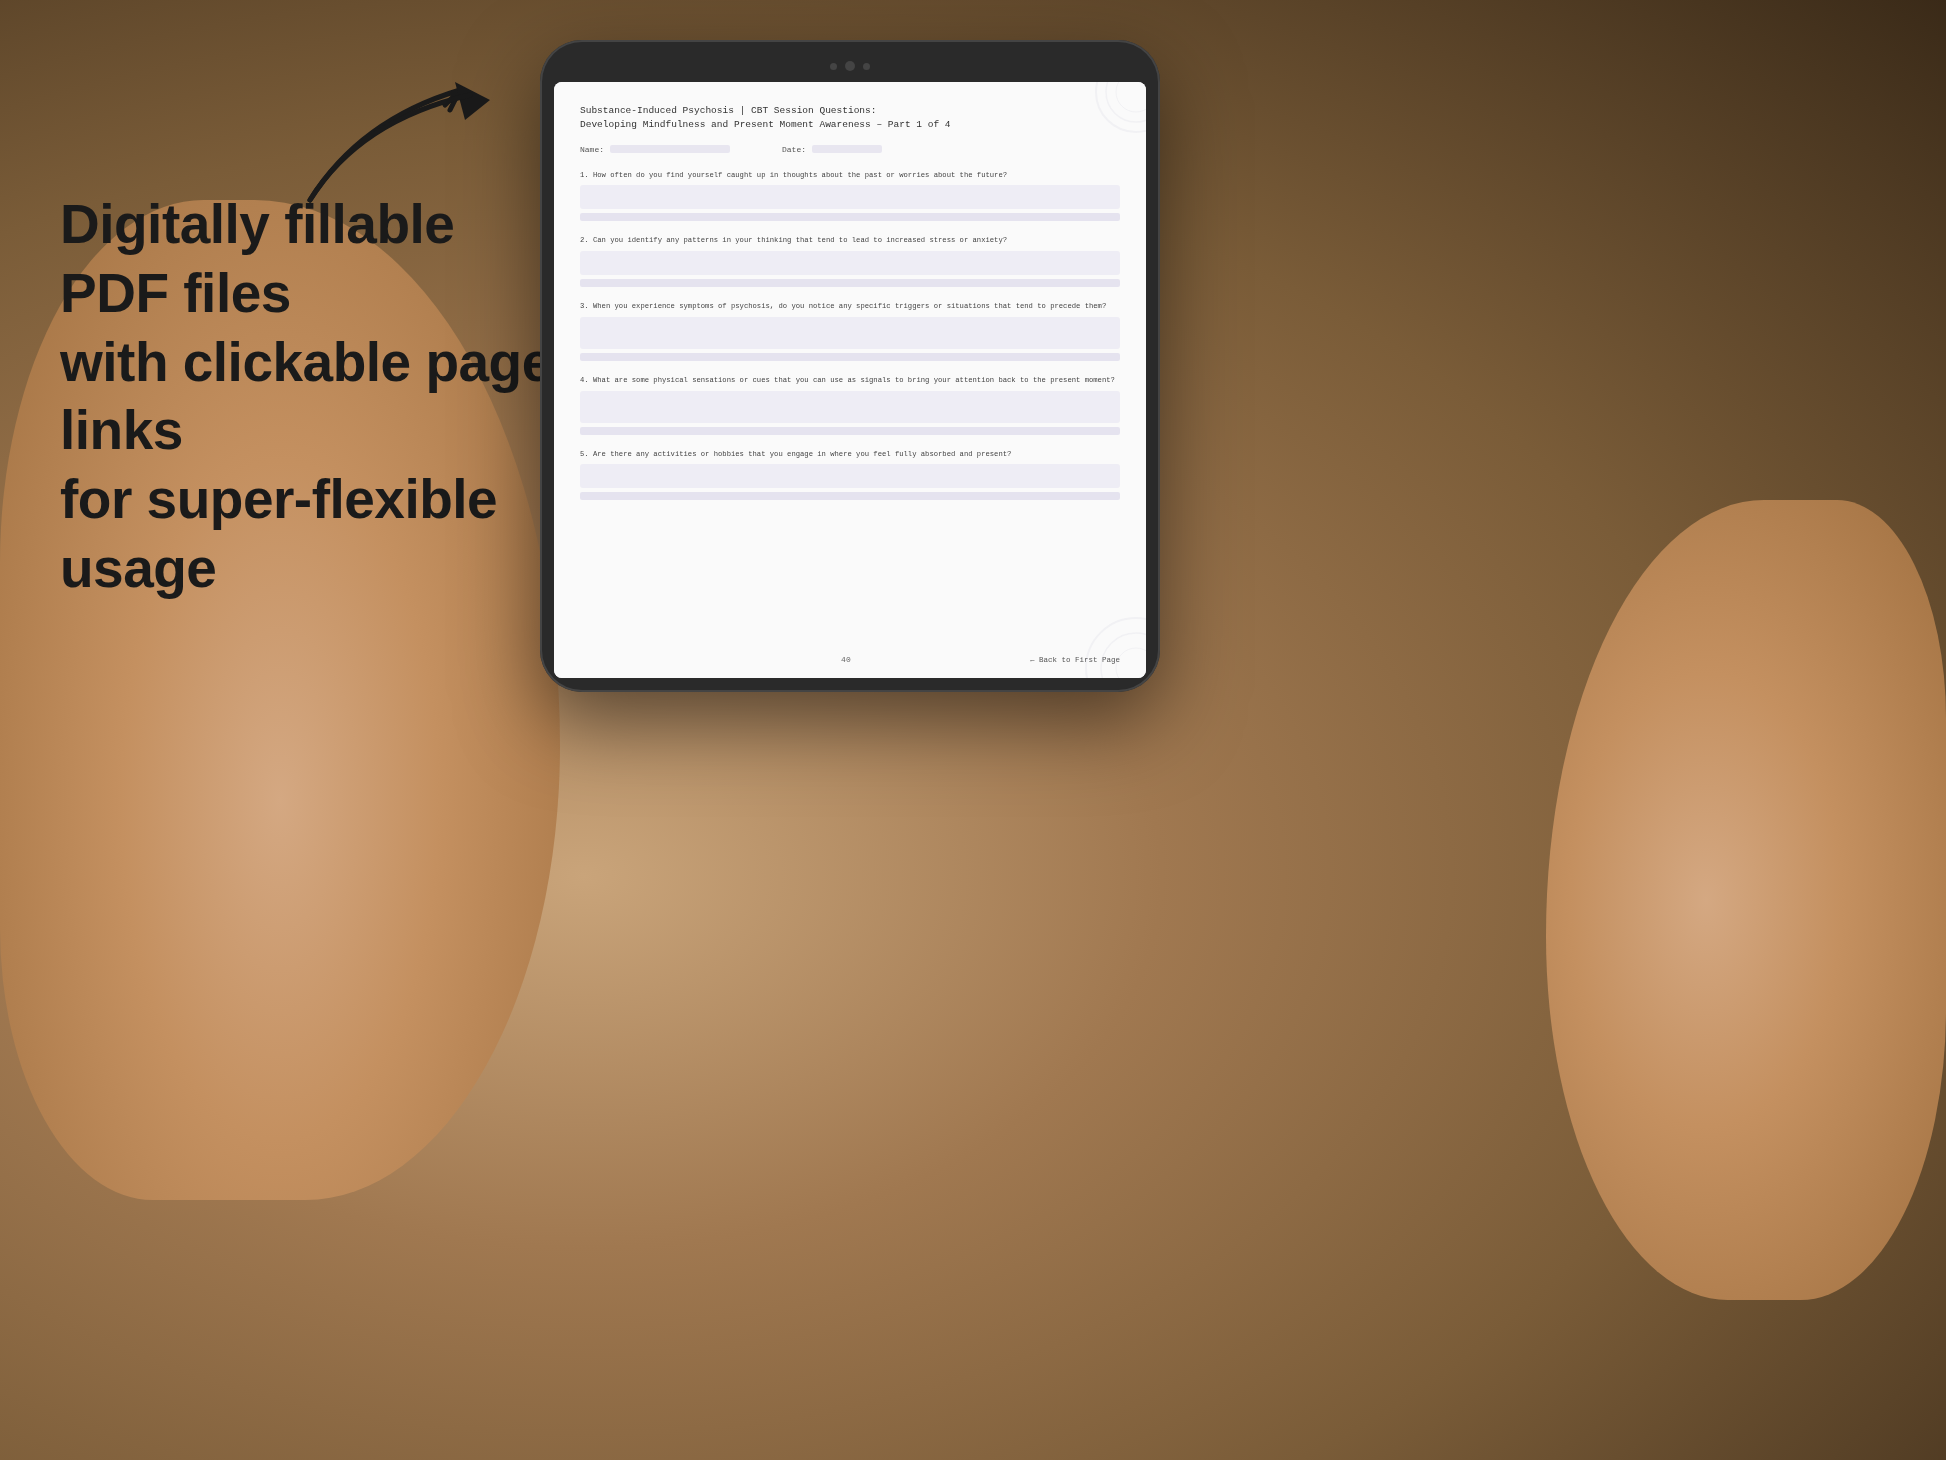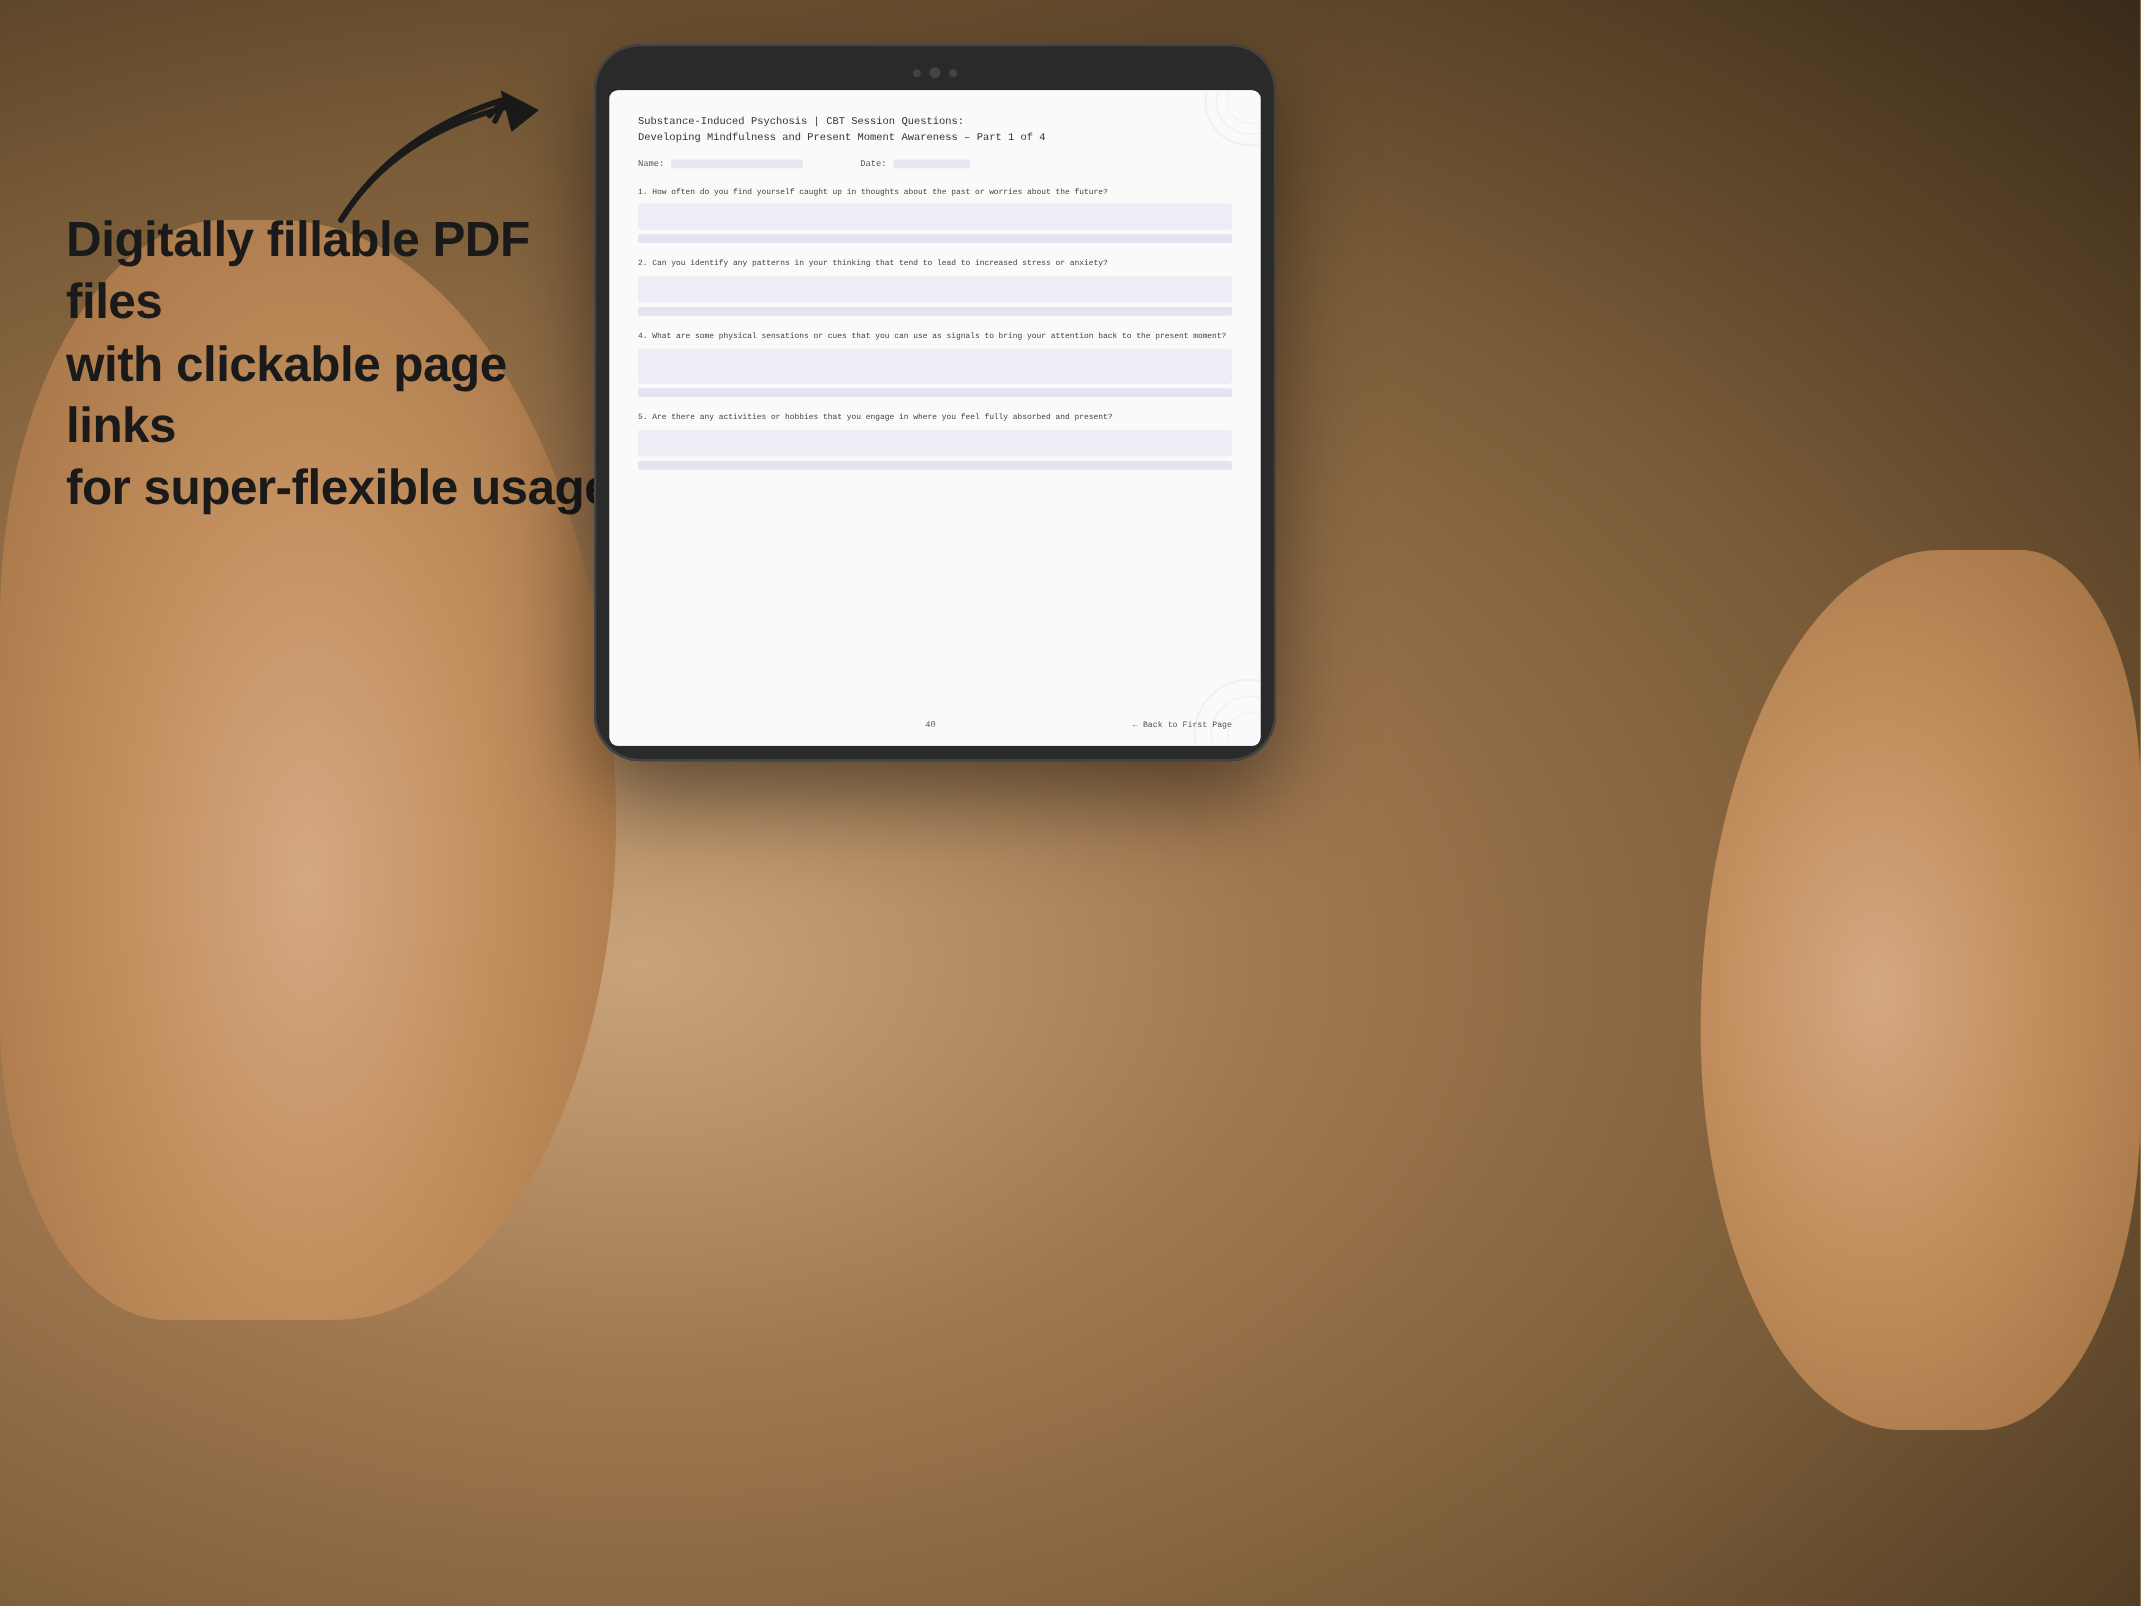--- a/index.html
+++ b/index.html
@@ -40,21 +40,21 @@
     
     .promo-text {
       position: absolute;
       left: 60px;
       top: 190px;
       width: 500px;
     }
 
     .promo-text h2 {
       font-family: 'Arial', sans-serif;
-      font-size: 45px;
+      font-size: 55px;
       font-weight: 800;
       color: #1a1a1a;
       line-height: 1.25;
       letter-spacing: -0.5px;
     }
 
     
     .arrow-svg {
       position: absolute;
       left: 280px;
@@ -289,20 +289,27 @@
       </div>
 
       <div class="question">
         <div class="question-text">
           <span>2.</span> <span>Can you identify any patterns in your thinking that tend to lead to increased stress or anxiety?</span>
         </div>
         <div class="answer-box"></div>
         <div class="answer-line"></div>
       </div>
 
+      <div class="question">
+        <div class="question-text">
+          <span>3.</span> <span>When you experience symptoms of psychosis, do you notice any specific triggers or situations that tend to precede them?</span>
+        </div>
+        <div class="answer-box tall"></div>
+        <div class="answer-line"></div>
+      </div>
 
       <div class="question">
         <div class="question-text">
           <span>4.</span> <span>What are some physical sensations or cues that you can use as signals to bring your attention back to the present moment?</span>
         </div>
         <div class="answer-box tall"></div>
         <div class="answer-line"></div>
       </div>
 
       <div class="question">

